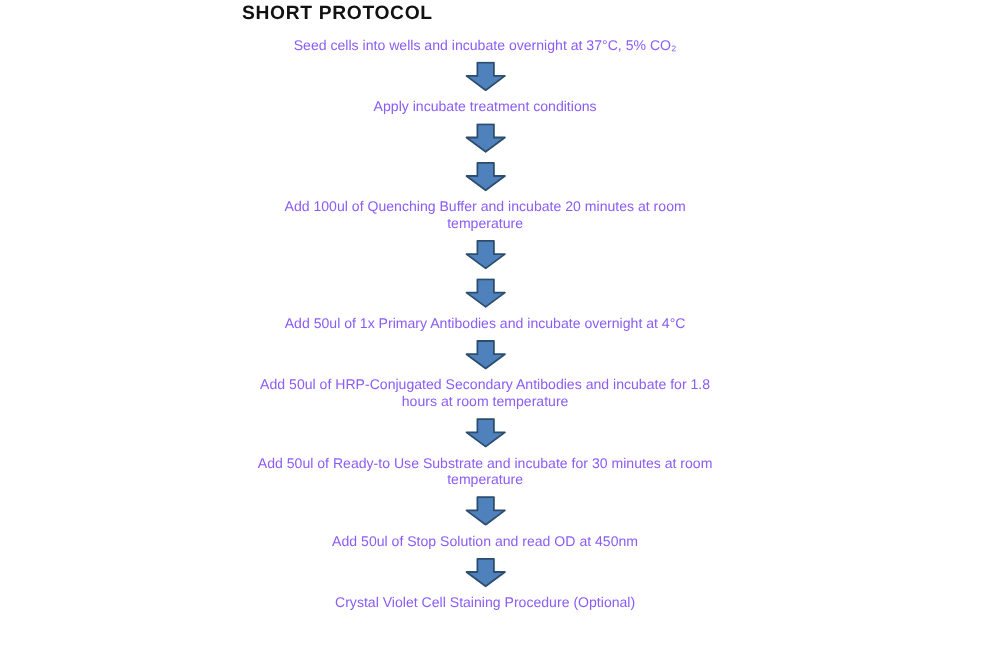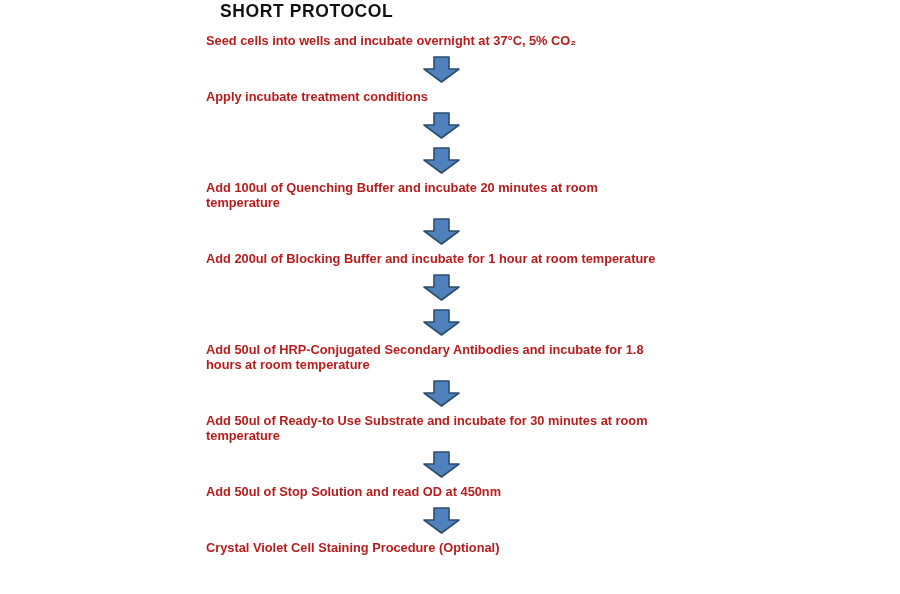--- a/index.html
+++ b/index.html
@@ -29,24 +29,25 @@
   .flow {
     position: absolute;
     left: 0;
     top: 0;
     width: 882px; 
   }
   .step-text {
     display: block;
     margin: 0 auto;
     max-width: 470px;
+    text-align: center;
     font-size: 12.8px;
-    font-weight: bold;
+    font-weight: normal;
     line-height: 15px;
-    color: #b91c1c;
+    color: #8b5cf6;
     white-space: pre-line;
   }
   .step-text.first {
     margin-top: 33px;
   }
   .arrow {
     display: block;
     width: 37px;
     height: 27px;
     margin: 8px auto 6px auto;
@@ -95,28 +96,28 @@
 
     <div class="step-text">Add 100ul of Quenching Buffer and incubate 20 minutes at room
 temperature</div>
 
     <span class="arrow">
         <svg viewBox="0 0 37 27" aria-hidden="true">
           <polygon points="11,1 26,1 26,13 36,13 18.5,26 1,13 11,13"></polygon>
         </svg>
       </span>
 
-    <div class="step-text">Add 200ul of Blocking Buffer and incubate for 1 hour at room temperature</div>
 
     <span class="arrow">
         <svg viewBox="0 0 37 27" aria-hidden="true">
           <polygon points="11,1 26,1 26,13 36,13 18.5,26 1,13 11,13"></polygon>
         </svg>
       </span>
 
+    <div class="step-text">Add 50ul of 1x Primary Antibodies and incubate overnight at 4°C</div>
 
     <span class="arrow">
         <svg viewBox="0 0 37 27" aria-hidden="true">
           <polygon points="11,1 26,1 26,13 36,13 18.5,26 1,13 11,13"></polygon>
         </svg>
       </span>
 
     <div class="step-text">Add 50ul of HRP-Conjugated Secondary Antibodies and incubate for 1.8
 hours at room temperature</div>
 

